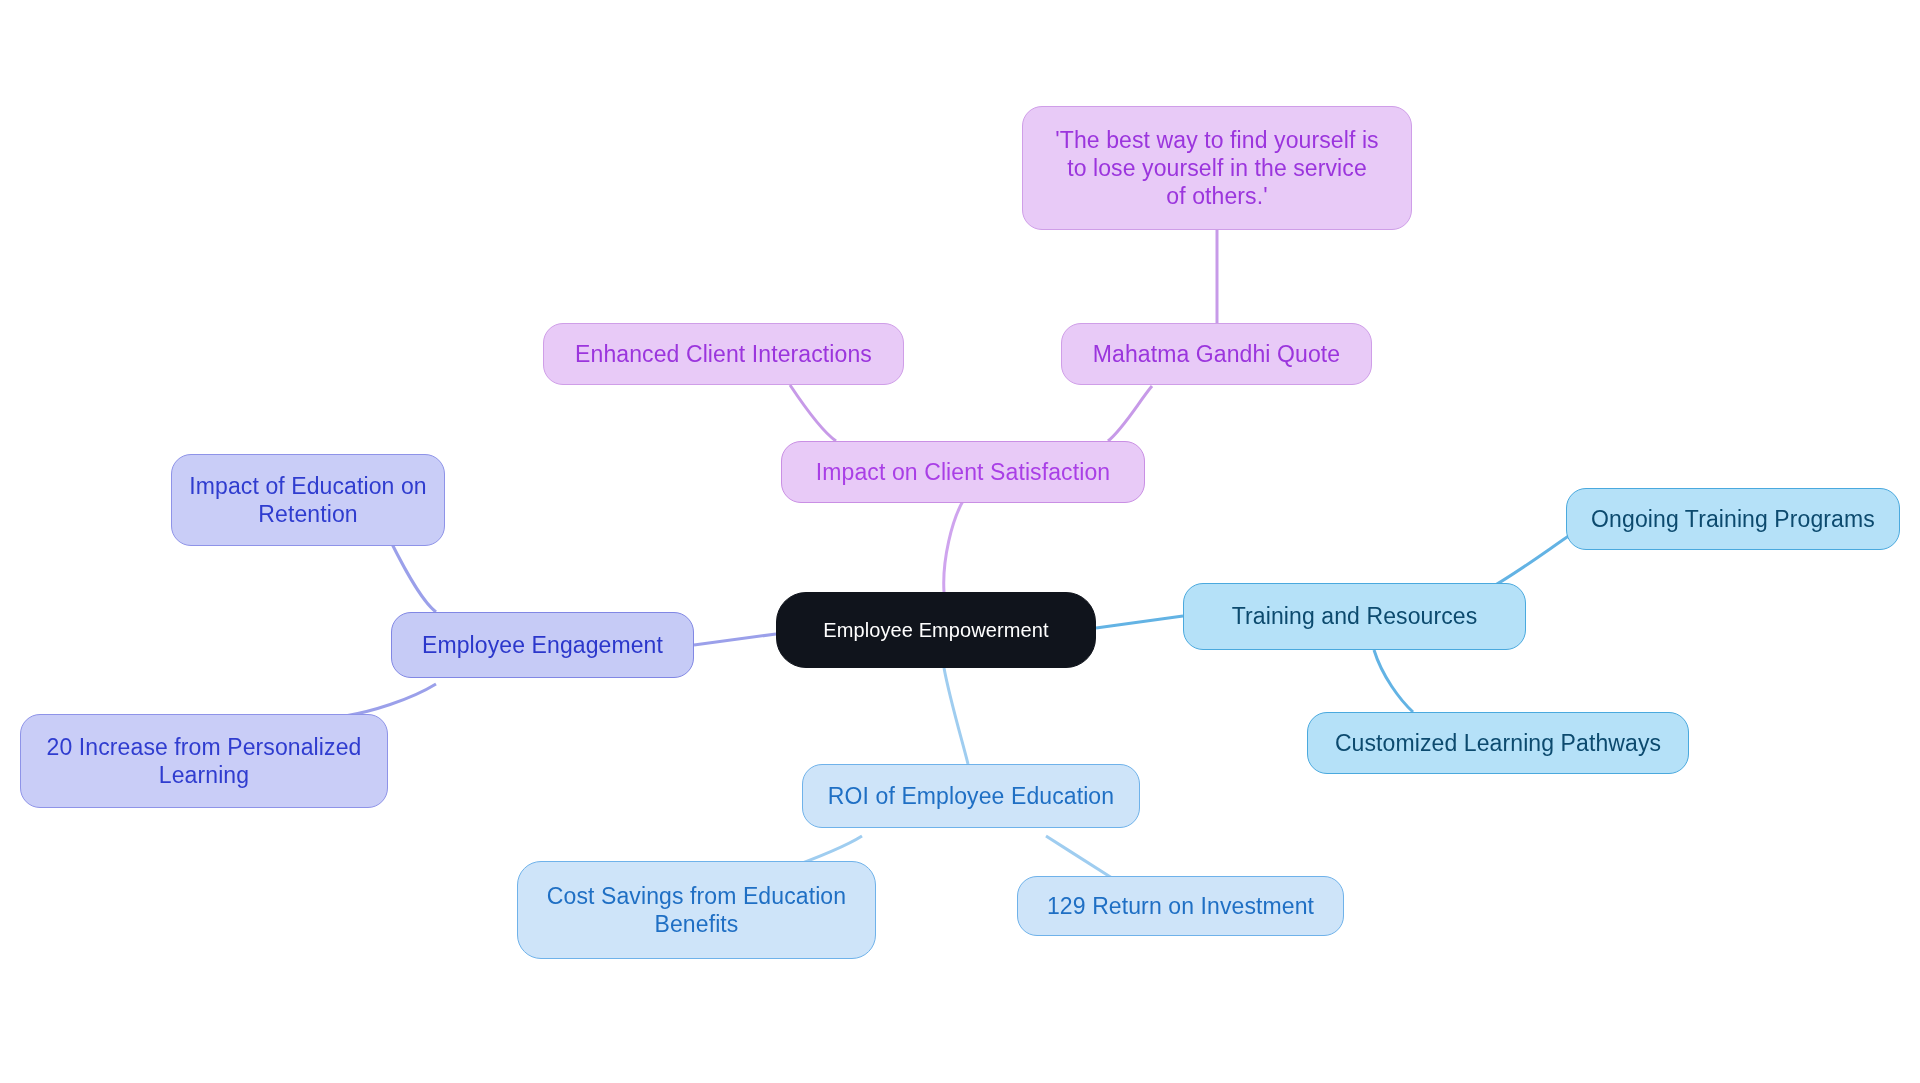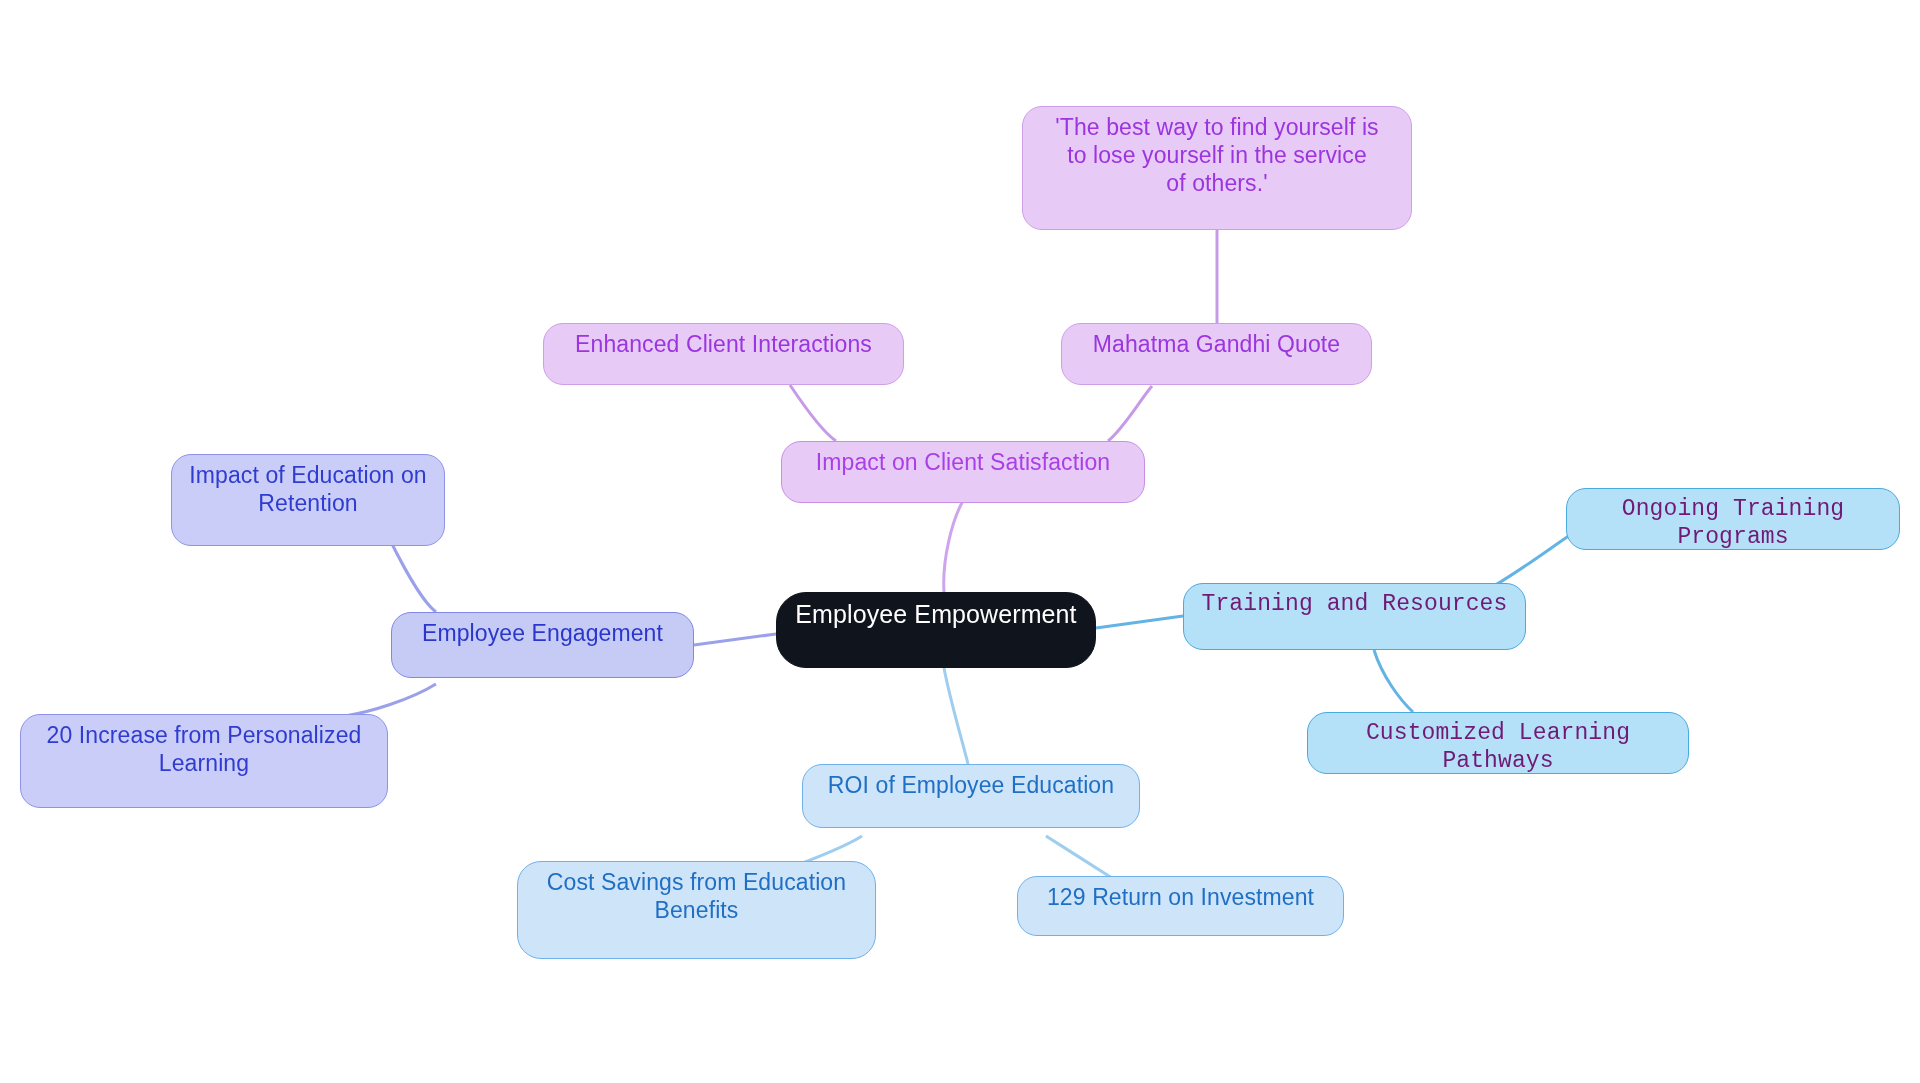--- a/index.html
+++ b/index.html
@@ -24,36 +24,36 @@
     left: 0;
     top: 0;
     width: 1920px;
     height: 1083px;
     pointer-events: none;
   }
   .node {
     position: absolute;
     box-sizing: border-box;
     display: flex;
-    align-items: flex-start;
+    align-items: center;
     justify-content: center;
     text-align: center;
     border-radius: 20px;
     border-style: solid;
     border-width: 1.5px;
     line-height: 1.22;
     padding: 6px 14px;
     white-space: pre-line;
     letter-spacing: 0.1px;
   }
   .node-root {
     background: #10141c;
     border-color: #10141c;
     color: #ffffff;
-    font-size: 25px;
+    font-size: 20px;
     border-radius: 30px;
   }
   .node-purple {
     background: #e8caf7;
     border-color: #cf9ee8;
     color: #9b35dd;
     font-size: 23px;
   }
   .node-purple-strong {
     background: #e8caf7;
@@ -69,23 +69,22 @@
   }
   .node-periwinkle-light {
     background: #c9cdf7;
     border-color: #8e93e8;
     color: #2f3ccf;
     font-size: 23px;
   }
   .node-blue {
     background: #b5e1f8;
     border-color: #4aa9de;
-    color: #701a75;
+    color: #0c4a6e;
     font-size: 23px;
-    font-family: Liberation Mono, monospace;
   }
   .node-blue-light {
     background: #cee4f9;
     border-color: #6fb2ea;
     color: #1f6fc4;
     font-size: 23px;
   }
 </style>
 </head>
 <body>

